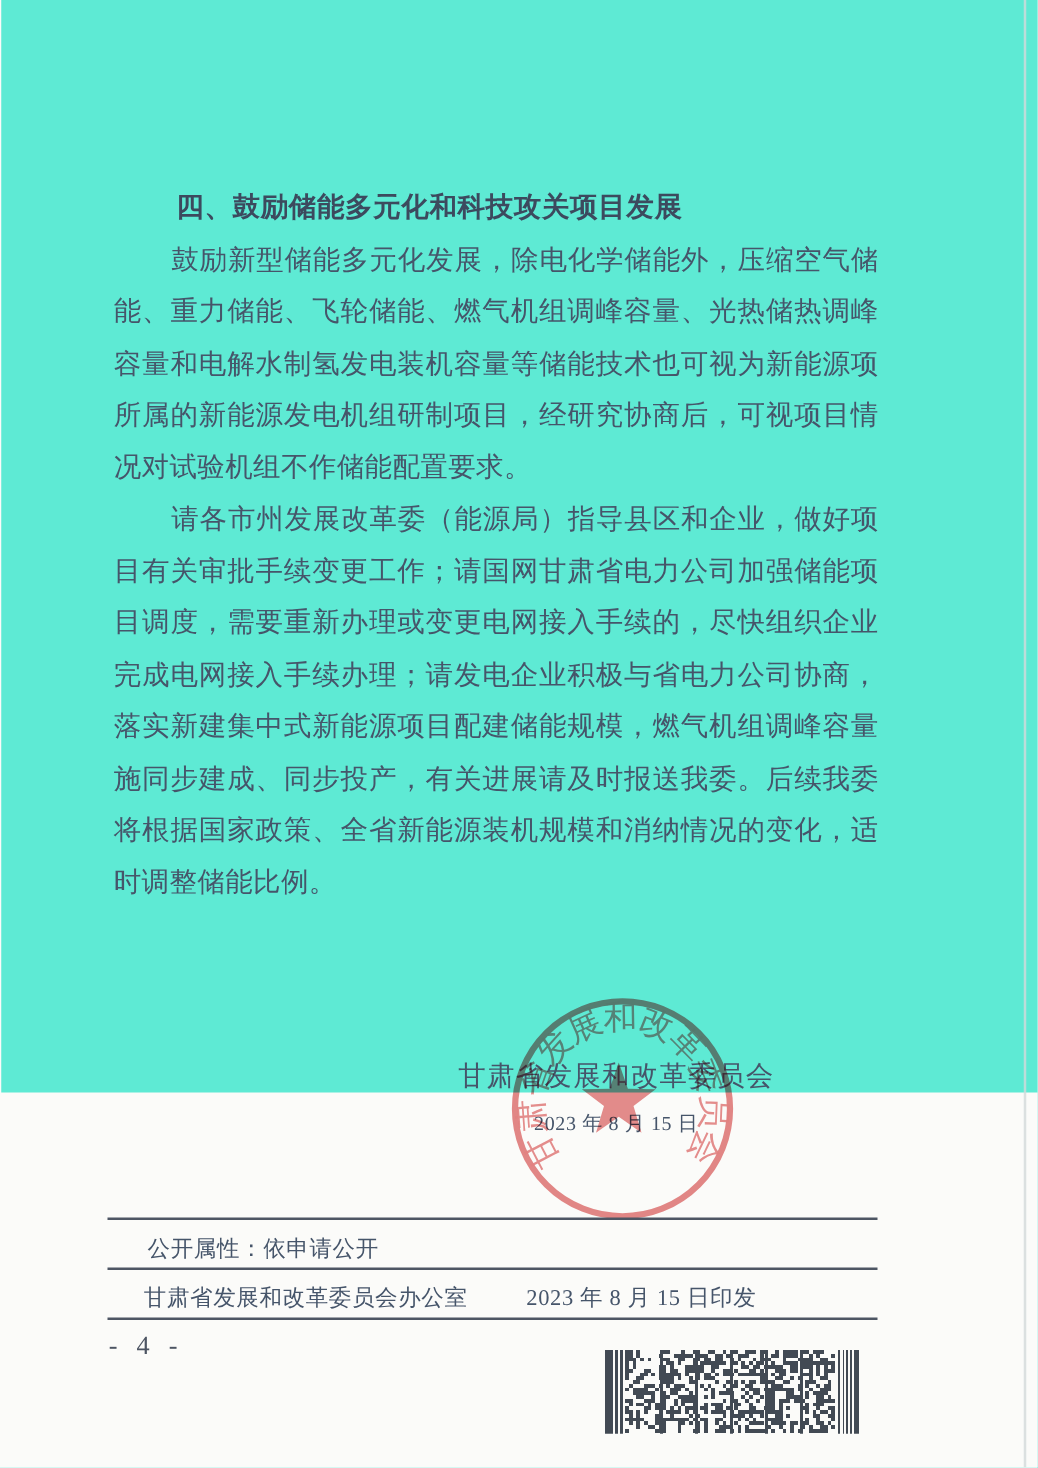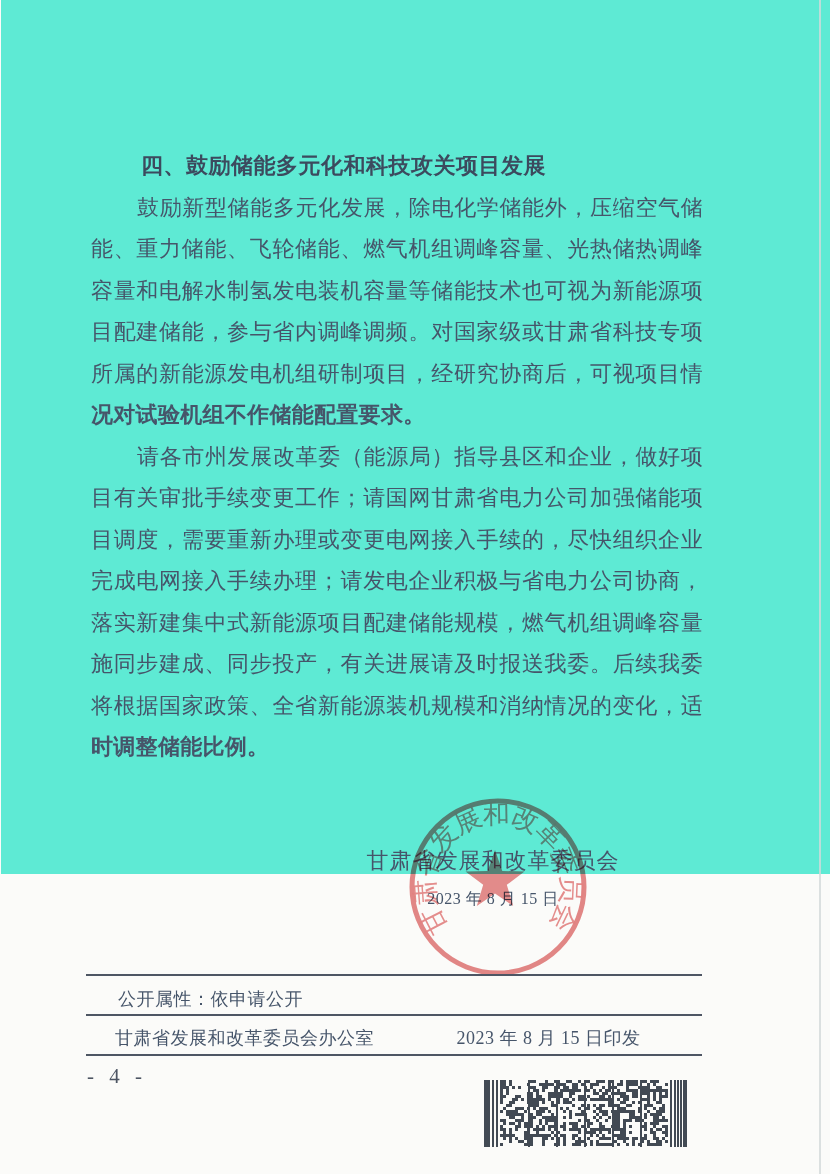--- a/index.html
+++ b/index.html
@@ -21,59 +21,58 @@
   .doc-body{
     position:absolute;left:90px;top:145px;width:612px;
     color:#46556a;font-size:22px;
   }
   .line{
     height:41.5px;line-height:41.5px;white-space:nowrap;
     text-align:justify;text-align-last:justify;
     letter-spacing:.3px;
   }
   .line.indent{text-indent:46px;}
-  .line.short{text-align:left;text-align-last:left;font-weight:bold;}
+  .line.short{text-align:left;text-align-last:left;}
   .line.heading{
     font-weight:bold;color:#3c4a5e;text-indent:50px;
     text-align:left;text-align-last:left;letter-spacing:.5px;
     font-family:"Liberation Sans","DejaVu Sans",sans-serif;
   }
   .sig-org{position:absolute;left:0;top:846px;width:284px;font-size:22px;letter-spacing:1px;white-space:nowrap;}
   .sig-date{position:absolute;left:0;top:889px;width:284px;font-size:22.5px;letter-spacing:.5px;white-space:nowrap;}
   
   .seal{
     position:absolute;left:397px;top:787px;width:200px;height:200px;
     mix-blend-mode:multiply;opacity:.88;
   }
   
   .rule{position:absolute;left:85px;width:616px;height:2px;background:#4e5664;}
   .rule-1{top:974px;}
   .rule-2{top:1014px;}
   .rule-3{top:1054px;}
   .footer-text{position:absolute;color:#46556a;font-size:18px;white-space:nowrap;letter-spacing:.5px;}
   .disclosure{left:117px;top:987px;}
   .office{left:114px;top:1026px;}
-  .print-date{left:420px;top:1026px;width:255px;text-align:center;}
+  .print-date{left:420px;top:1026px;width:255px;text-align:left;}
   .page-number{
     position:absolute;left:86px;top:1064px;color:#4d5563;
     font-size:21px;letter-spacing:5px;white-space:nowrap;
   }
   .barcode{position:absolute;left:483px;top:1080px;width:204px;height:67px;opacity:.92;}
 </style>
 </head>
 <body>
 
 <div class="page">
 
   <div class="doc-body">
     <div class="line heading">四、鼓励储能多元化和科技攻关项目发展</div>
     <div class="line indent">鼓励新型储能多元化发展，除电化学储能外，压缩空气储</div>
     <div class="line">能、重力储能、飞轮储能、燃气机组调峰容量、光热储热调峰</div>
     <div class="line">容量和电解水制氢发电装机容量等储能技术也可视为新能源项</div>
-    <div class="line">目配建储能，参与省内调峰调频。对国家级或甘肃省科技专项</div>
     <div class="line">所属的新能源发电机组研制项目，经研究协商后，可视项目情</div>
     <div class="line short">况对试验机组不作储能配置要求。</div>
     <div class="line indent">请各市州发展改革委（能源局）指导县区和企业，做好项</div>
     <div class="line">目有关审批手续变更工作；请国网甘肃省电力公司加强储能项</div>
     <div class="line">目调度，需要重新办理或变更电网接入手续的，尽快组织企业</div>
     <div class="line">完成电网接入手续办理；请发电企业积极与省电力公司协商，</div>
     <div class="line">落实新建集中式新能源项目配建储能规模，燃气机组调峰容量</div>
     <div class="line">施同步建成、同步投产，有关进展请及时报送我委。后续我委</div>
     <div class="line">将根据国家政策、全省新能源装机规模和消纳情况的变化，适</div>
     <div class="line short">时调整储能比例。</div>

